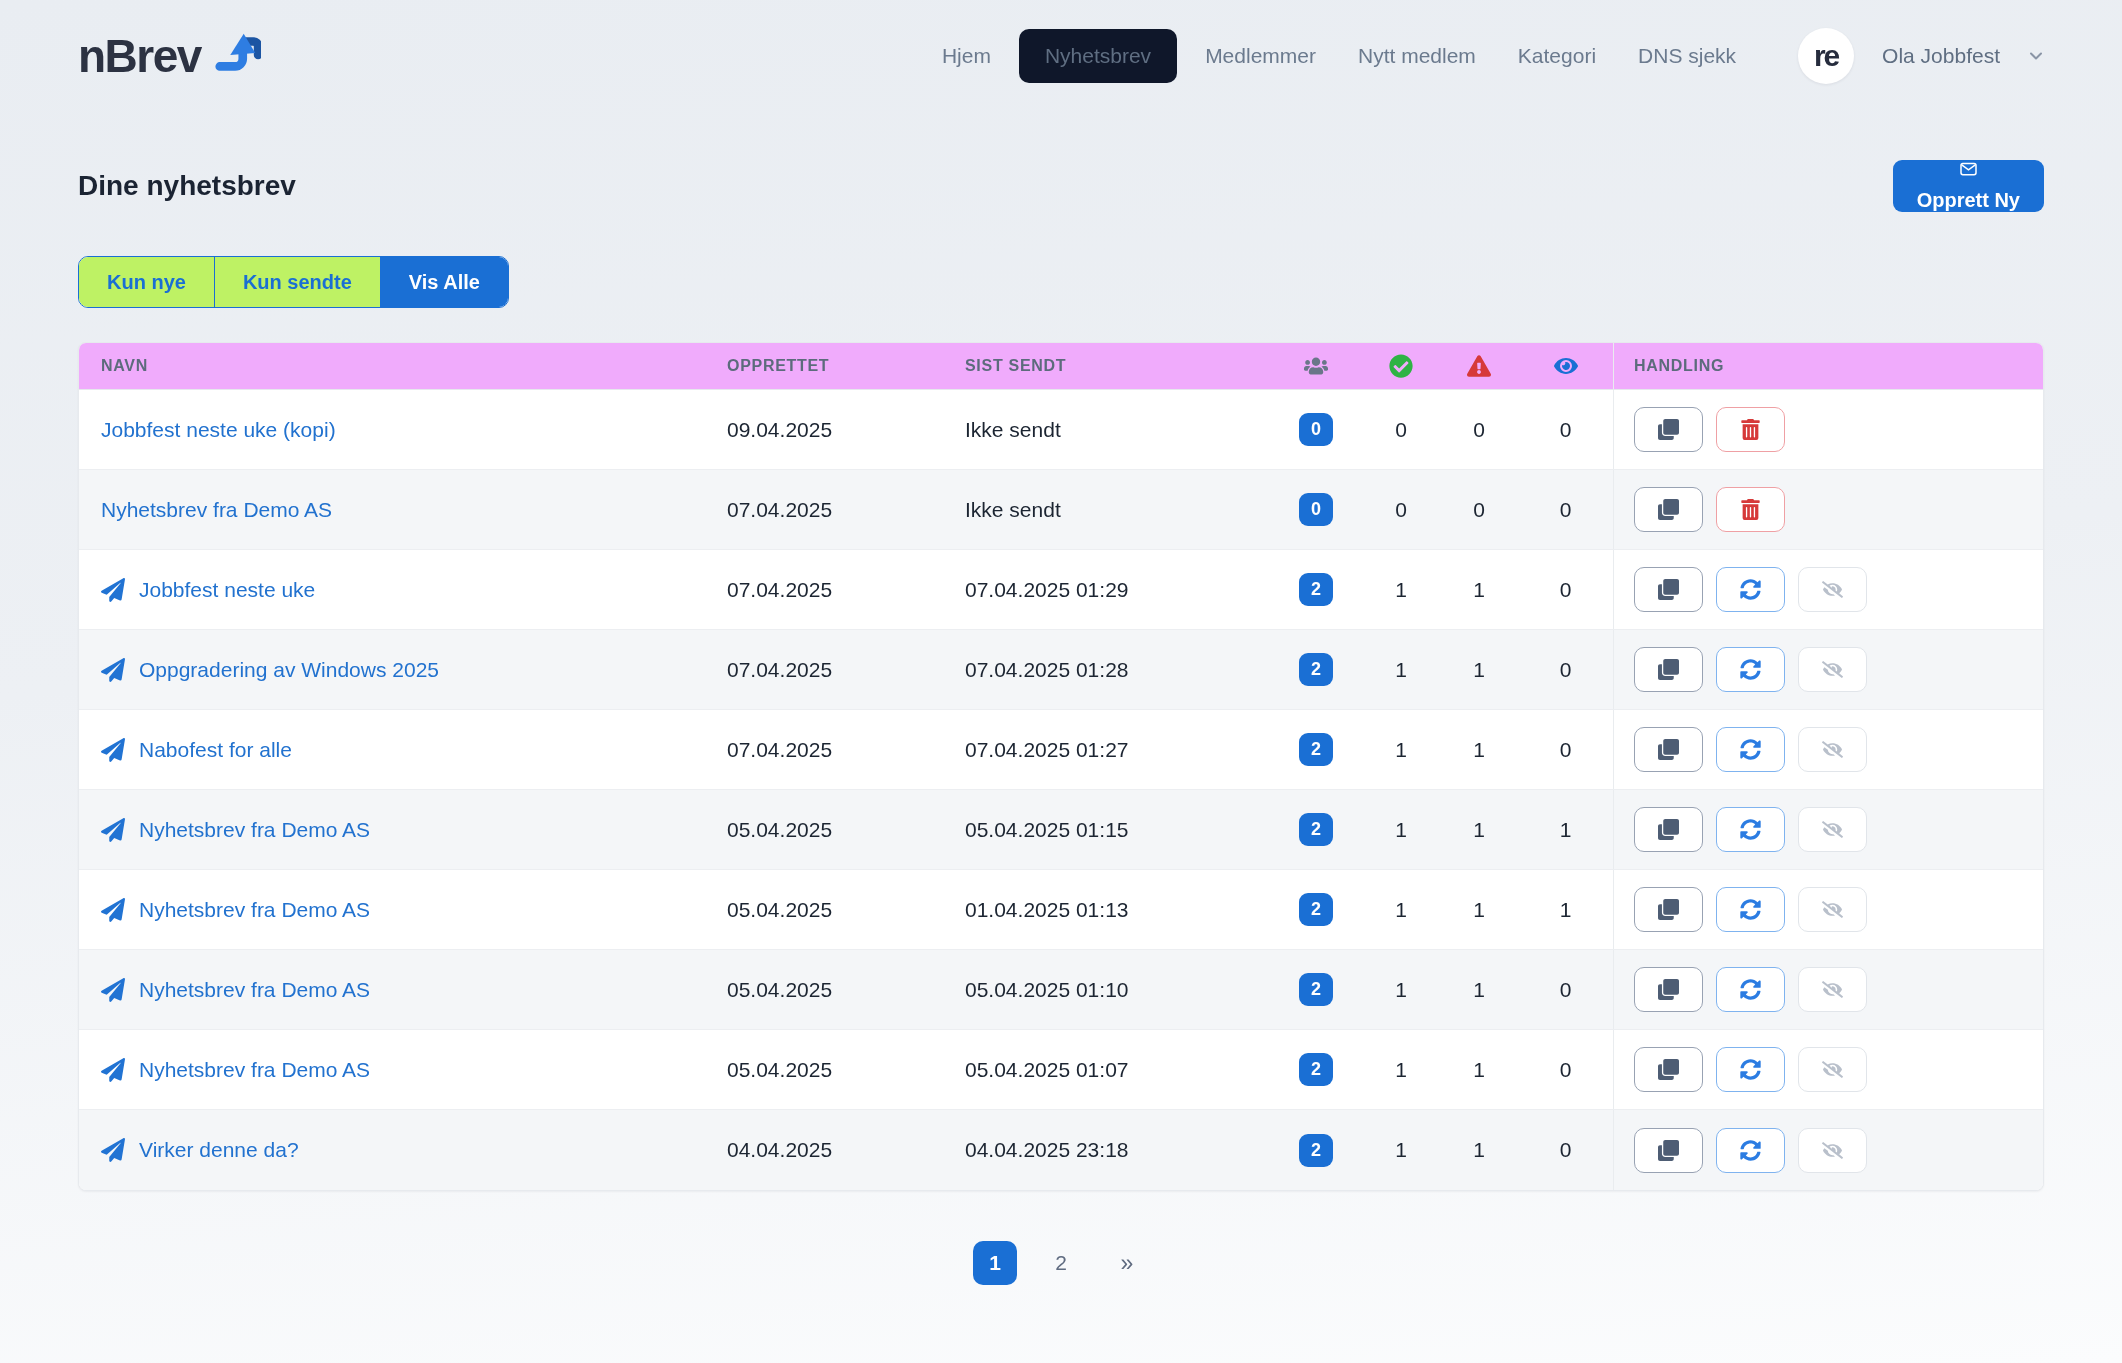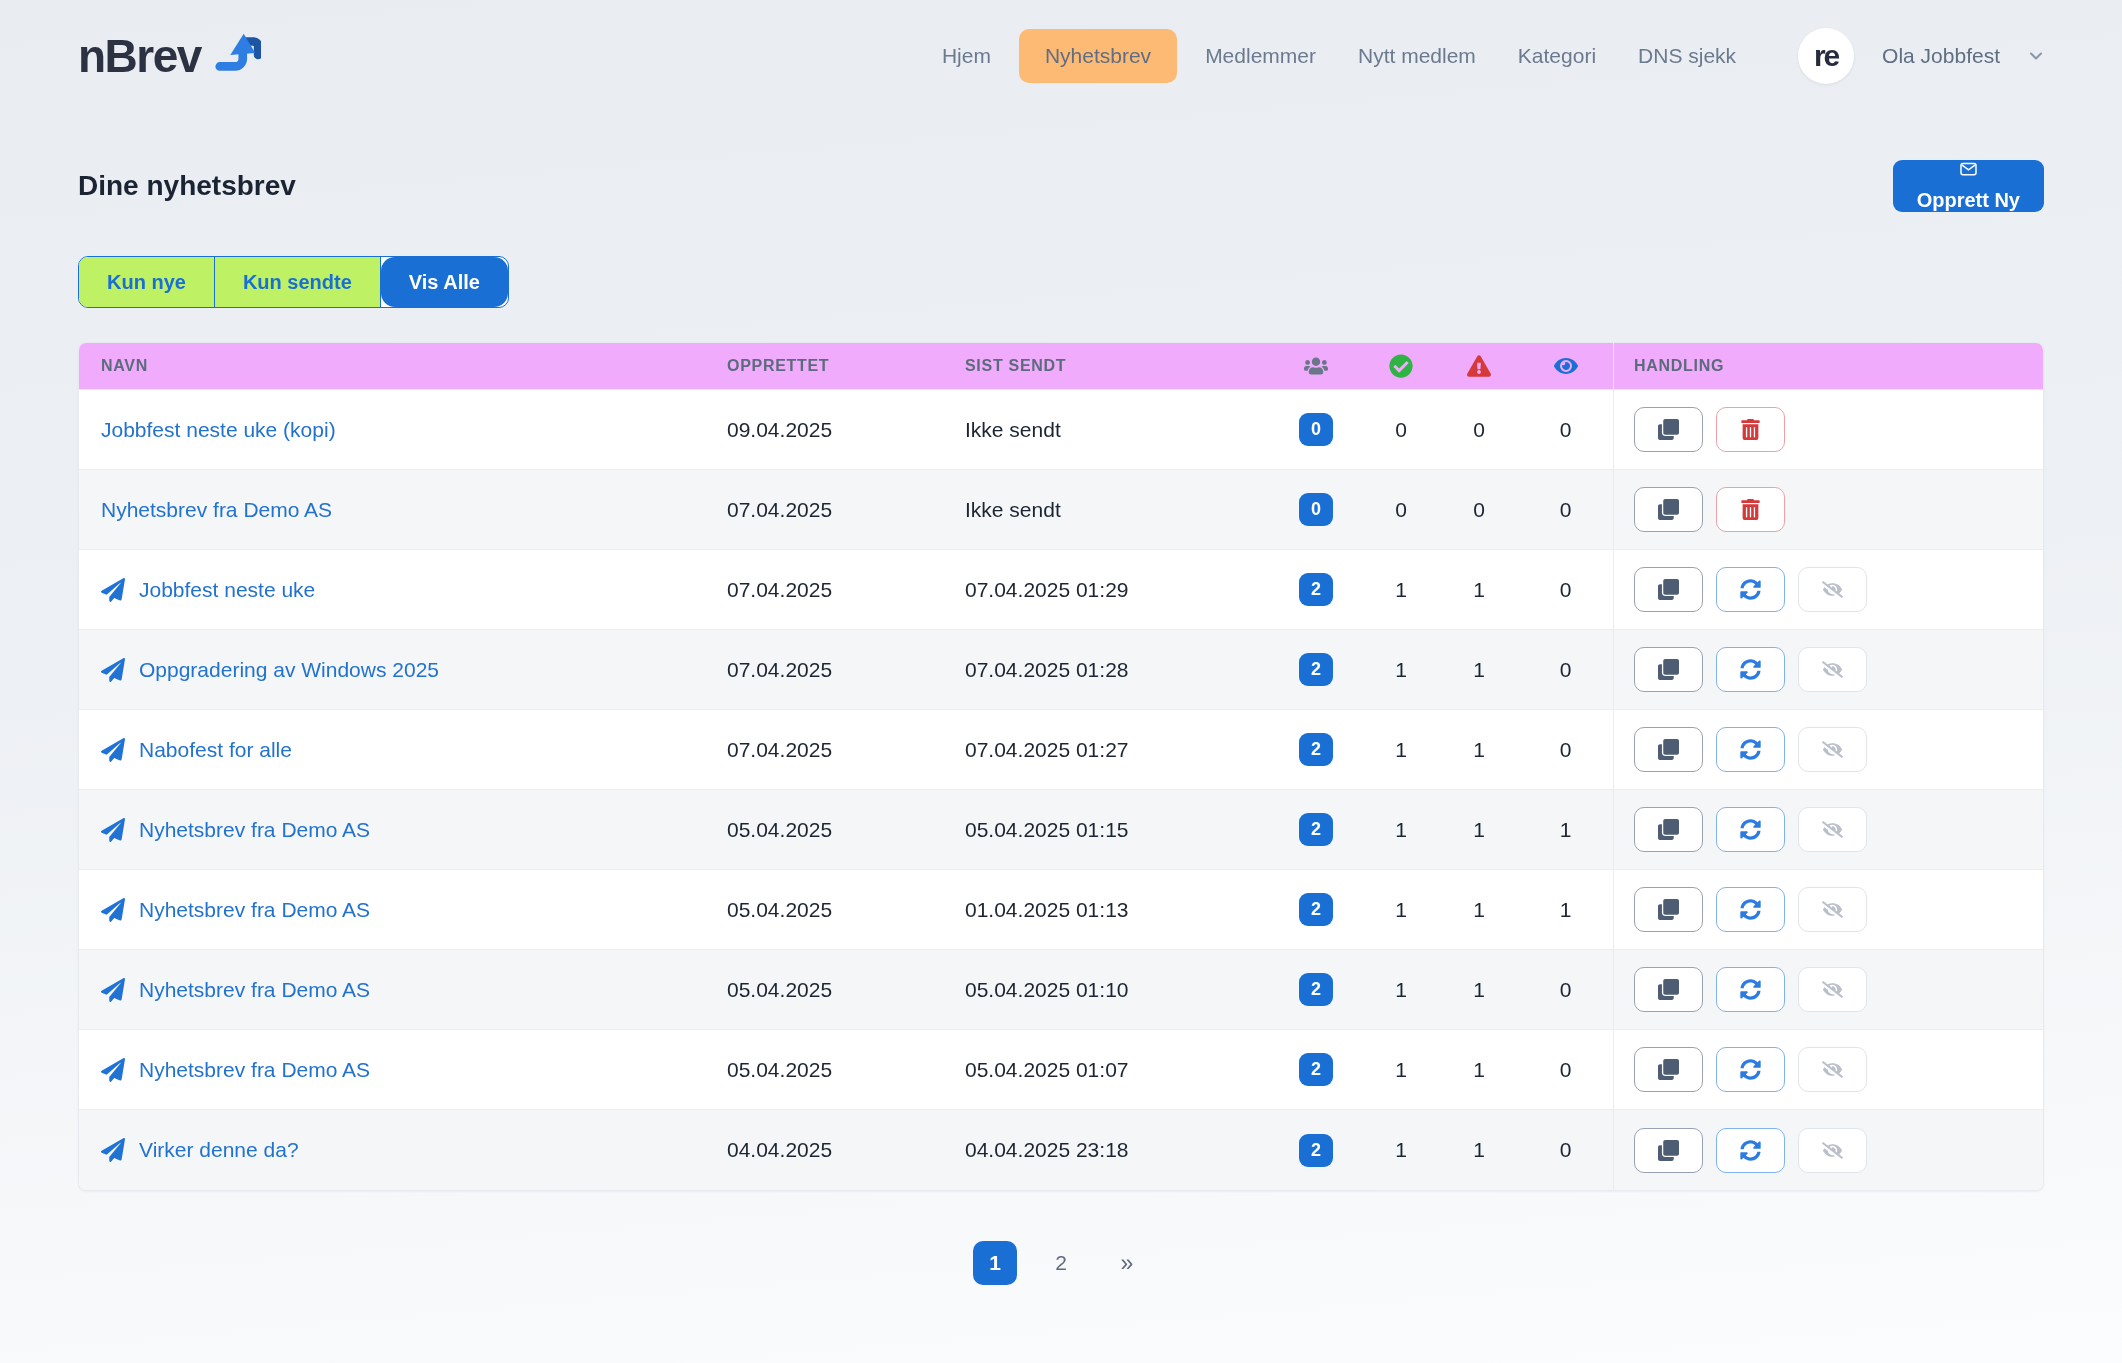--- a/index.html
+++ b/index.html
@@ -11,40 +11,40 @@
   }
   .page { padding:0 78px; }
 
   
   .topbar { height:112px; display:flex; align-items:center; }
   .logo { display:flex; align-items:flex-start; gap:12px; cursor:pointer; }
   .logo-text { font-size:46px; font-weight:700; letter-spacing:-1.5px; color:#2c3242; line-height:1; }
   .logo-icon { width:48px; height:48px; margin-top:-4px; }
   .main-nav { margin-left:auto; display:flex; align-items:center; gap:14px; }
   .nav-item { font-size:21px; color:#6b7a8e; padding:15px 14px; border-radius:10px; cursor:pointer; white-space:nowrap; }
-  .nav-item.active { background:#fdba74; color:#5f6e82; padding:15px 26px; }
+  .nav-item.active { background:#0f172a; color:#5f6e82; padding:15px 26px; }
   .user-menu { display:flex; align-items:center; gap:28px; margin-left:48px; cursor:pointer; }
   .avatar { width:56px; height:56px; border-radius:50%; background:#ffffff; display:flex; align-items:center; justify-content:center;
             font-weight:700; font-size:30px; color:#262c3d; letter-spacing:-2px; box-shadow:0 1px 3px rgba(20,30,50,.08); overflow:hidden; }
   .user-name { font-size:21px; color:#5f6e82; }
   .chev { width:16px; height:16px; }
 
   
   .title-row { display:flex; align-items:center; justify-content:space-between; margin-top:48px; }
   .page-title { font-size:28px; font-weight:700; color:#1b2433; }
   .btn-primary { display:inline-flex; align-items:center; gap:11px; background:#1a6fd4; color:#fff; border:none; cursor:pointer;
                  font-family:inherit; font-size:20px; font-weight:700; padding:0 24px; height:52px; border-radius:9px;flex-direction:column; }
   .btn-primary svg { width:23px; height:23px; }
 
   
   .filter-group { margin-top:44px; display:inline-flex; border:1px solid #1a6fd4; border-radius:10px; overflow:hidden; background:#fff; }
   .filter-btn { font-family:inherit; font-size:20px; font-weight:700; color:#1a6fd4; background:#bef264; border:none;
                 border-right:1px solid #1a6fd4; padding:0 28px; height:50px; cursor:pointer; }
   .filter-btn:last-child { border-right:none; }
-  .filter-btn.active { background:#1a6fd4; color:#fff;border-radius:14px; }
+  .filter-btn.active { background:#1a6fd4; color:#fff; }
 
   
   .table-card { margin-top:34px; background:#fff; border:1px solid #e7eaee; border-radius:8px; overflow:hidden;
                 box-shadow:0 1px 2px rgba(16,24,40,.05); }
   .tgrid { display:grid; grid-template-columns:648px 238px 305px 92px 78px 78px 95px 1fr; align-items:center; }
   .thead { background:#f0abfc; border-bottom:1px solid #e6e9ed; height:47px; }
   .th { font-size:16px; font-weight:700; letter-spacing:.7px; color:#5c6b7c; }
   .th.name { padding-left:22px; }
   .th.center { justify-self:center; }
   .th-icon { width:24px; height:24px; display:block; }

